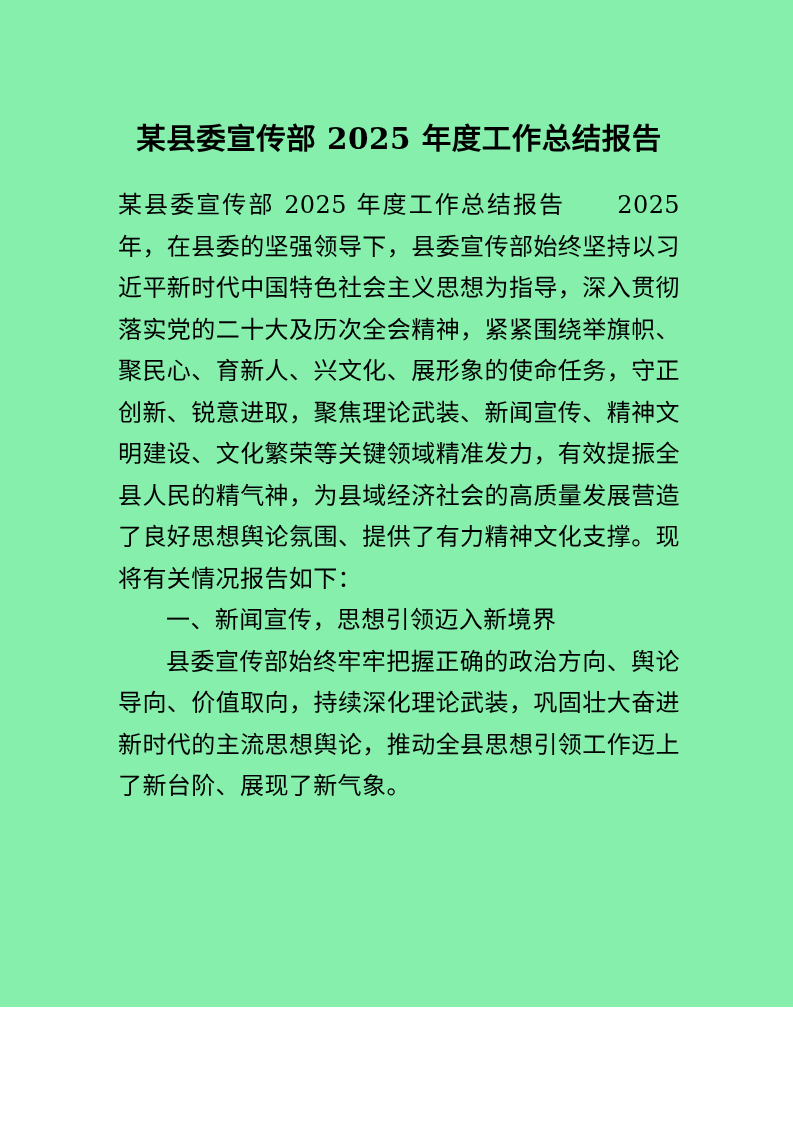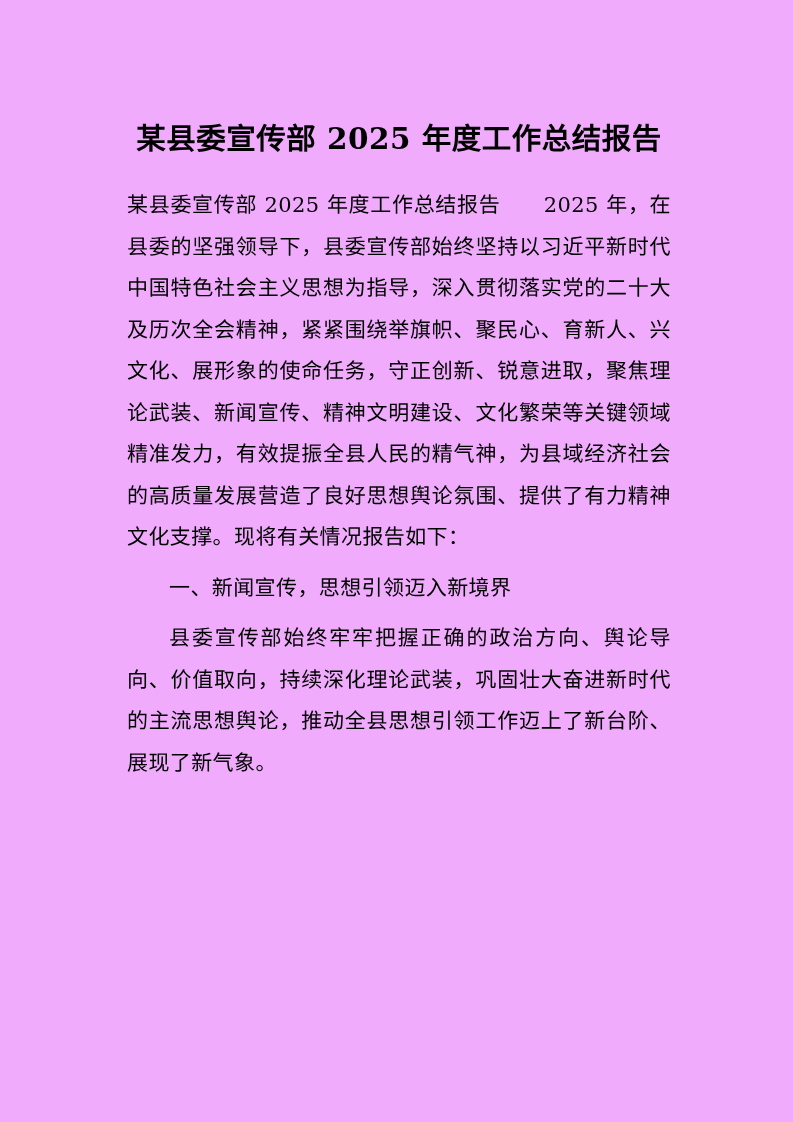--- a/index.html
+++ b/index.html
@@ -3,43 +3,43 @@
 <meta charset="utf-8">
 <style>
   html, body {
     margin: 0;
     padding: 0;
     background: #ffffff;
   }
   .page {
     position: relative;
     width: 793px;
-    height: 1122px;
-    background: #f0abfc;
+    height: 1007px;
+    background: #86efac;
     overflow: hidden;
     box-sizing: border-box;
     padding: 120px 113px 0 118px;
     font-family: "DejaVu Serif", "Liberation Serif", serif;
     color: #000000;
   }
   .doc-title {
     margin: 0 0 27px 0;
     font-size: 29.5px;
     line-height: 38px;
     font-weight: bold;
     text-align: center;
     letter-spacing: 0.5px;
     white-space: nowrap;
   }
   .doc-body {
     width: 562px;
   }
   .para {
-    margin: 9px;
-    font-size: 21px;
+    margin: 0;
+    font-size: 24px;
     line-height: 41.5px;
     text-align: justify;
     text-justify: inter-ideograph;
     letter-spacing: 0.4px;
     word-break: break-all;
   }
   .para.flush { text-indent: 0; }
   .para.indent { text-indent: 2em; }
 </style>
 </head>

